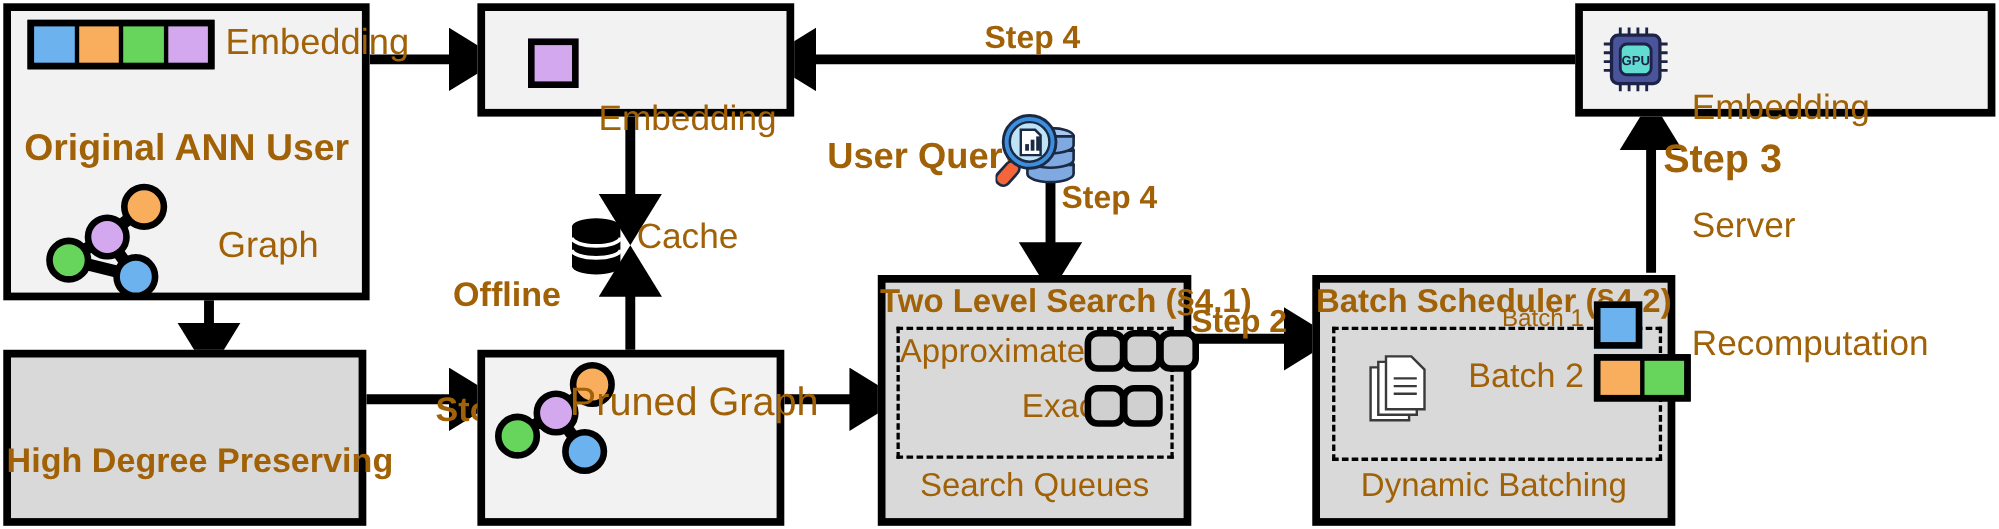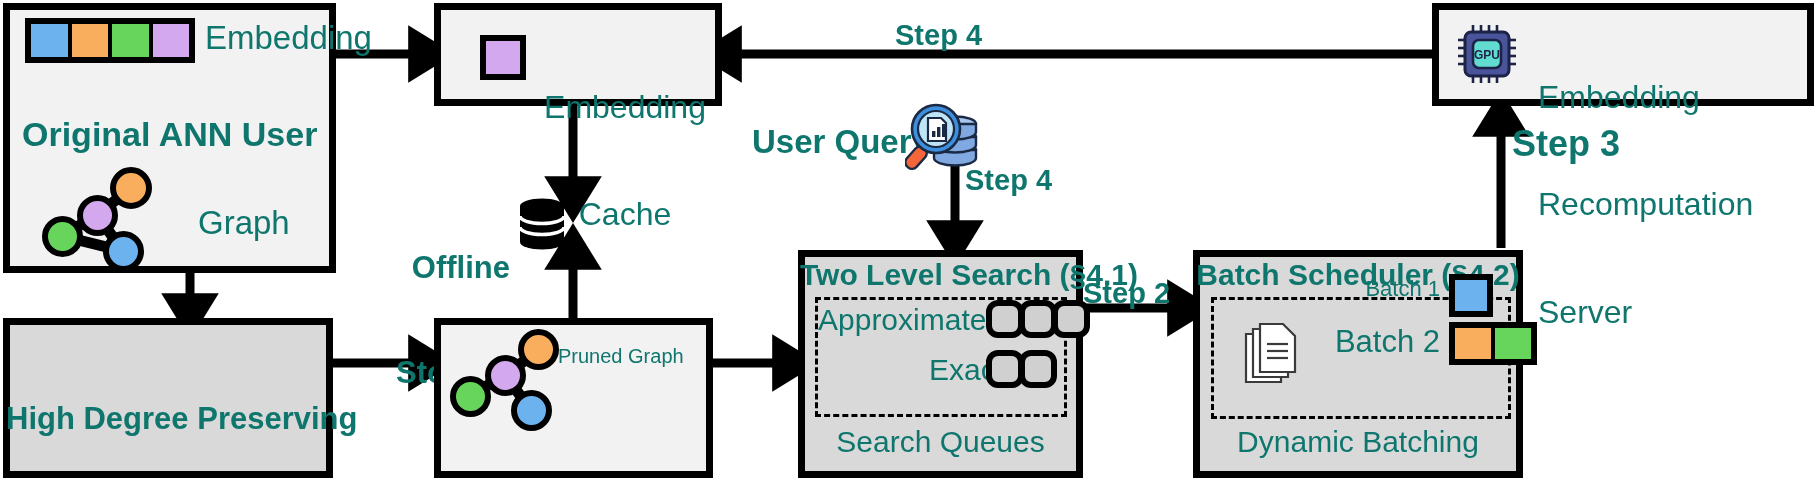--- a/index.html
+++ b/index.html
@@ -21,21 +21,21 @@
     position: absolute;
     box-sizing: border-box;
     border: 7px solid #000000;
     background: #f2f2f2;
   }
   .box.gray {
     background: #d9d9d9;
   }
   .lbl {
     position: absolute;
-    color: #0f766e;
+    color: #a16207;
     white-space: pre;
     line-height: 1.12;
   }
   .t-reg { font-weight: 400; }
   .t-bold { font-weight: 700; }
   .center { text-align: center; }
   .right { text-align: right; }
 
   
   .chipbar {
@@ -172,22 +172,22 @@
       <line x1="52" y1="26" x2="61" y2="26"></line>
       <line x1="52" y1="34" x2="61" y2="34"></line>
       <line x1="52" y1="42" x2="61" y2="42"></line>
     </g>
     <rect x="10" y="10" width="44" height="44" rx="6" fill="#49549a" stroke="#1d2347" stroke-width="3"></rect>
     <rect x="18" y="18" width="28" height="28" rx="6" fill="#62dbd0" stroke="#1d2347" stroke-width="2.6"></rect>
     <text x="32" y="37" text-anchor="middle" font-family="'Liberation Sans', sans-serif" font-size="12" font-weight="700" fill="#1d2347">GPU</text>
   </svg>
   <div class="lbl t-reg" style="left:1538px; top:8px; font-size:32px;">
     <div>Embedding</div>
+    <div>Server</div>
     <div>Recomputation</div>
-    <div>Server</div>
   </div>
 
   <div class="lbl t-bold right" style="left:396px; top:182px; width:114px; font-size:31px;">
     <div>Offline</div>
     <div>Storage</div>
   </div>
   <svg style="position:absolute; left:518px; top:198px; width:48px; height:52px;" viewBox="0 0 48 52">
     <ellipse cx="24" cy="8" rx="22" ry="7.5" fill="#000"></ellipse>
     <rect x="2" y="8" width="44" height="36" fill="#000"></rect>
     <ellipse cx="24" cy="44" rx="22" ry="7.5" fill="#000"></ellipse>
@@ -234,21 +234,21 @@
   <div class="box" style="left:434px; top:318px; width:279px; height:160px;"></div>
   <svg style="position:absolute; left:434px; top:318px; width:279px; height:160px;" viewBox="0 0 279 160">
     <line x1="71" y1="57" x2="105" y2="32" stroke="#000" stroke-width="11"></line>
     <line x1="36" y1="78" x2="71" y2="57" stroke="#000" stroke-width="11"></line>
     <line x1="71" y1="57" x2="97" y2="92" stroke="#000" stroke-width="11"></line>
   </svg>
   <div class="gnode" style="left:518px; top:329px; width:41px; height:41px; background:#f9ae5d;"></div>
   <div class="gnode" style="left:485px; top:355px; width:41px; height:41px; background:#d4a8ee;"></div>
   <div class="gnode" style="left:450px; top:376px; width:41px; height:41px; background:#67d45c;"></div>
   <div class="gnode" style="left:511px; top:390px; width:41px; height:41px; background:#6cb2ef;"></div>
-  <div class="lbl t-reg" style="left:518px; top:345px; font-size:20px;margin-left:40px;">Pruned Graph</div>
+  <div class="lbl t-reg" style="left:518px; top:345px; font-size:36px;">Pruned Graph</div>
 
   <div class="box gray" style="left:798px; top:250px; width:285px; height:228px;"></div>
   <div class="lbl t-bold center" style="left:800px; top:258px; width:281px; font-size:30px;">Two Level Search (§4.1)</div>
   <div class="dashbox" style="left:815px; top:297px; width:252px; height:120px;"></div>
 
   <div class="lbl t-reg right" style="left:818px; top:303px; width:165px; font-size:30px;">Approximate</div>
   <div class="queue-cell" style="left:986px; top:300px; width:38px; height:38px;"></div>
   <div class="queue-cell" style="left:1019px; top:300px; width:38px; height:38px;"></div>
   <div class="queue-cell" style="left:1052px; top:300px; width:38px; height:38px;"></div>
 

